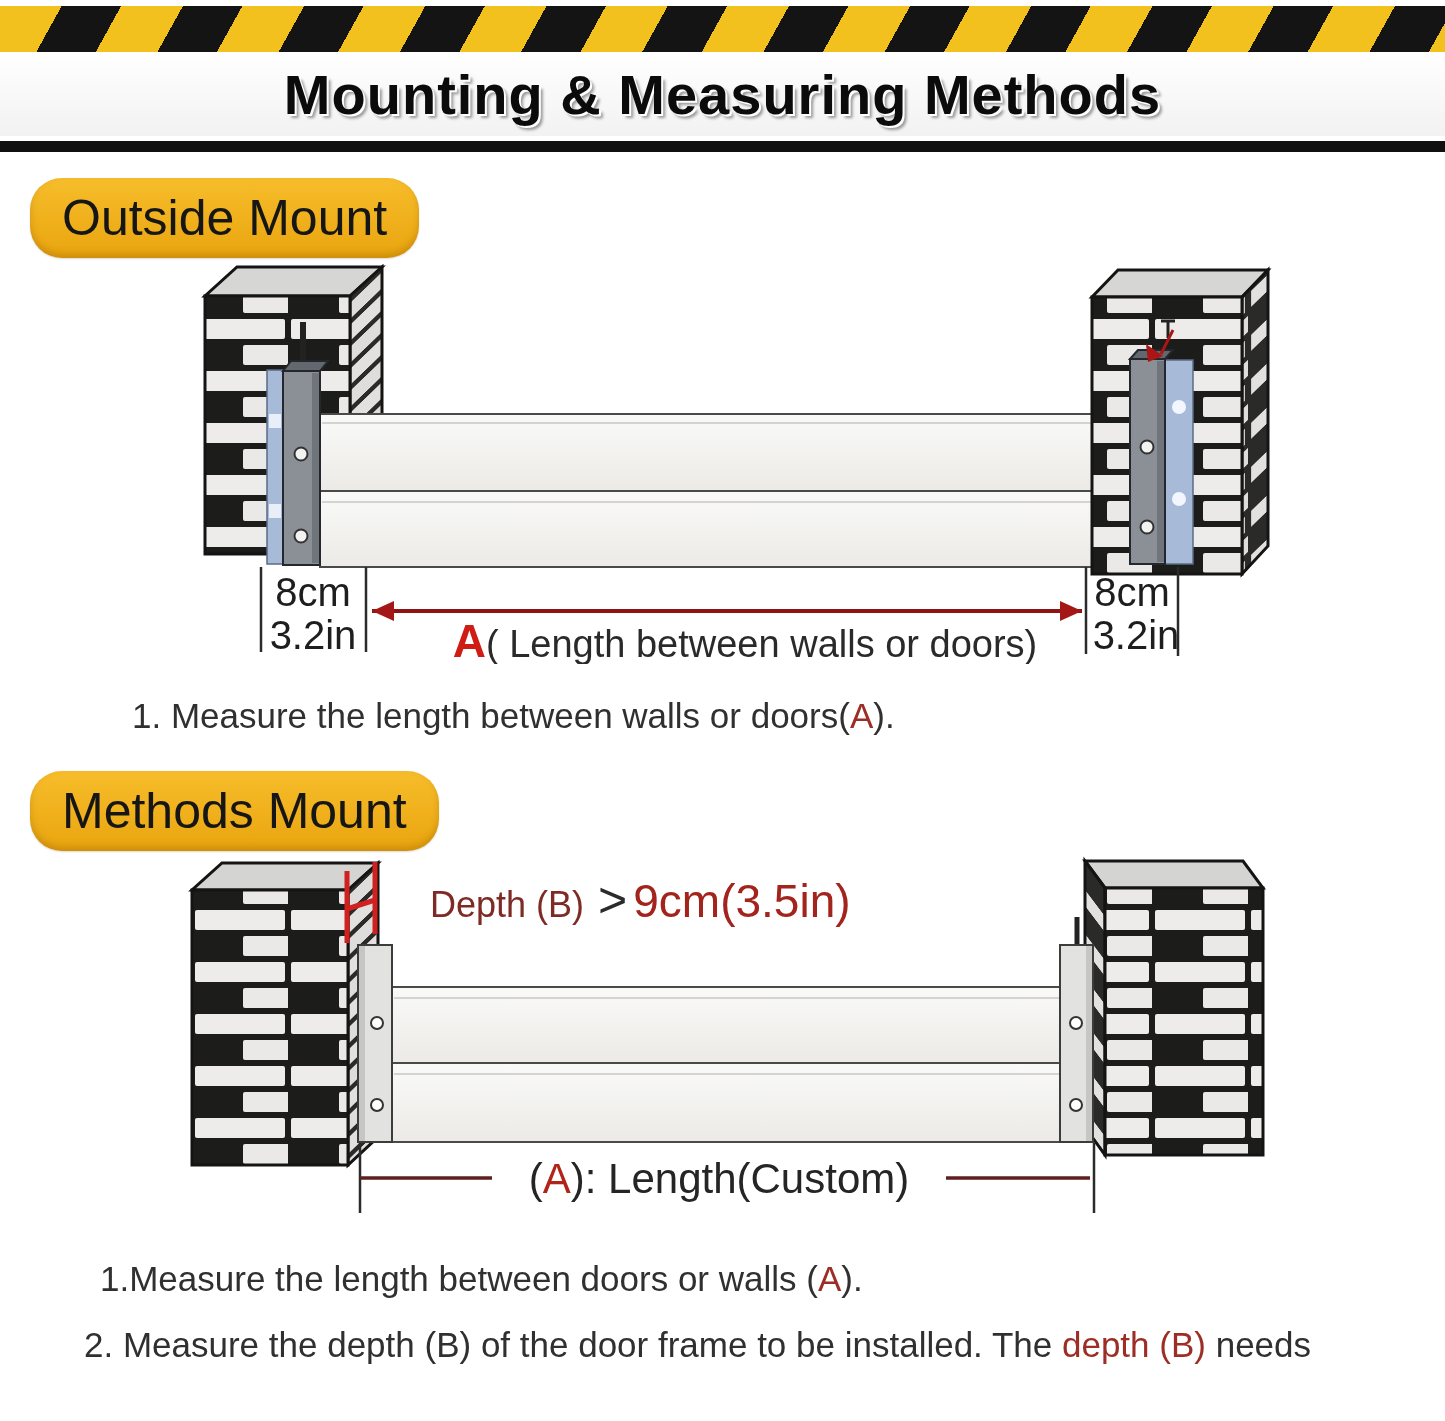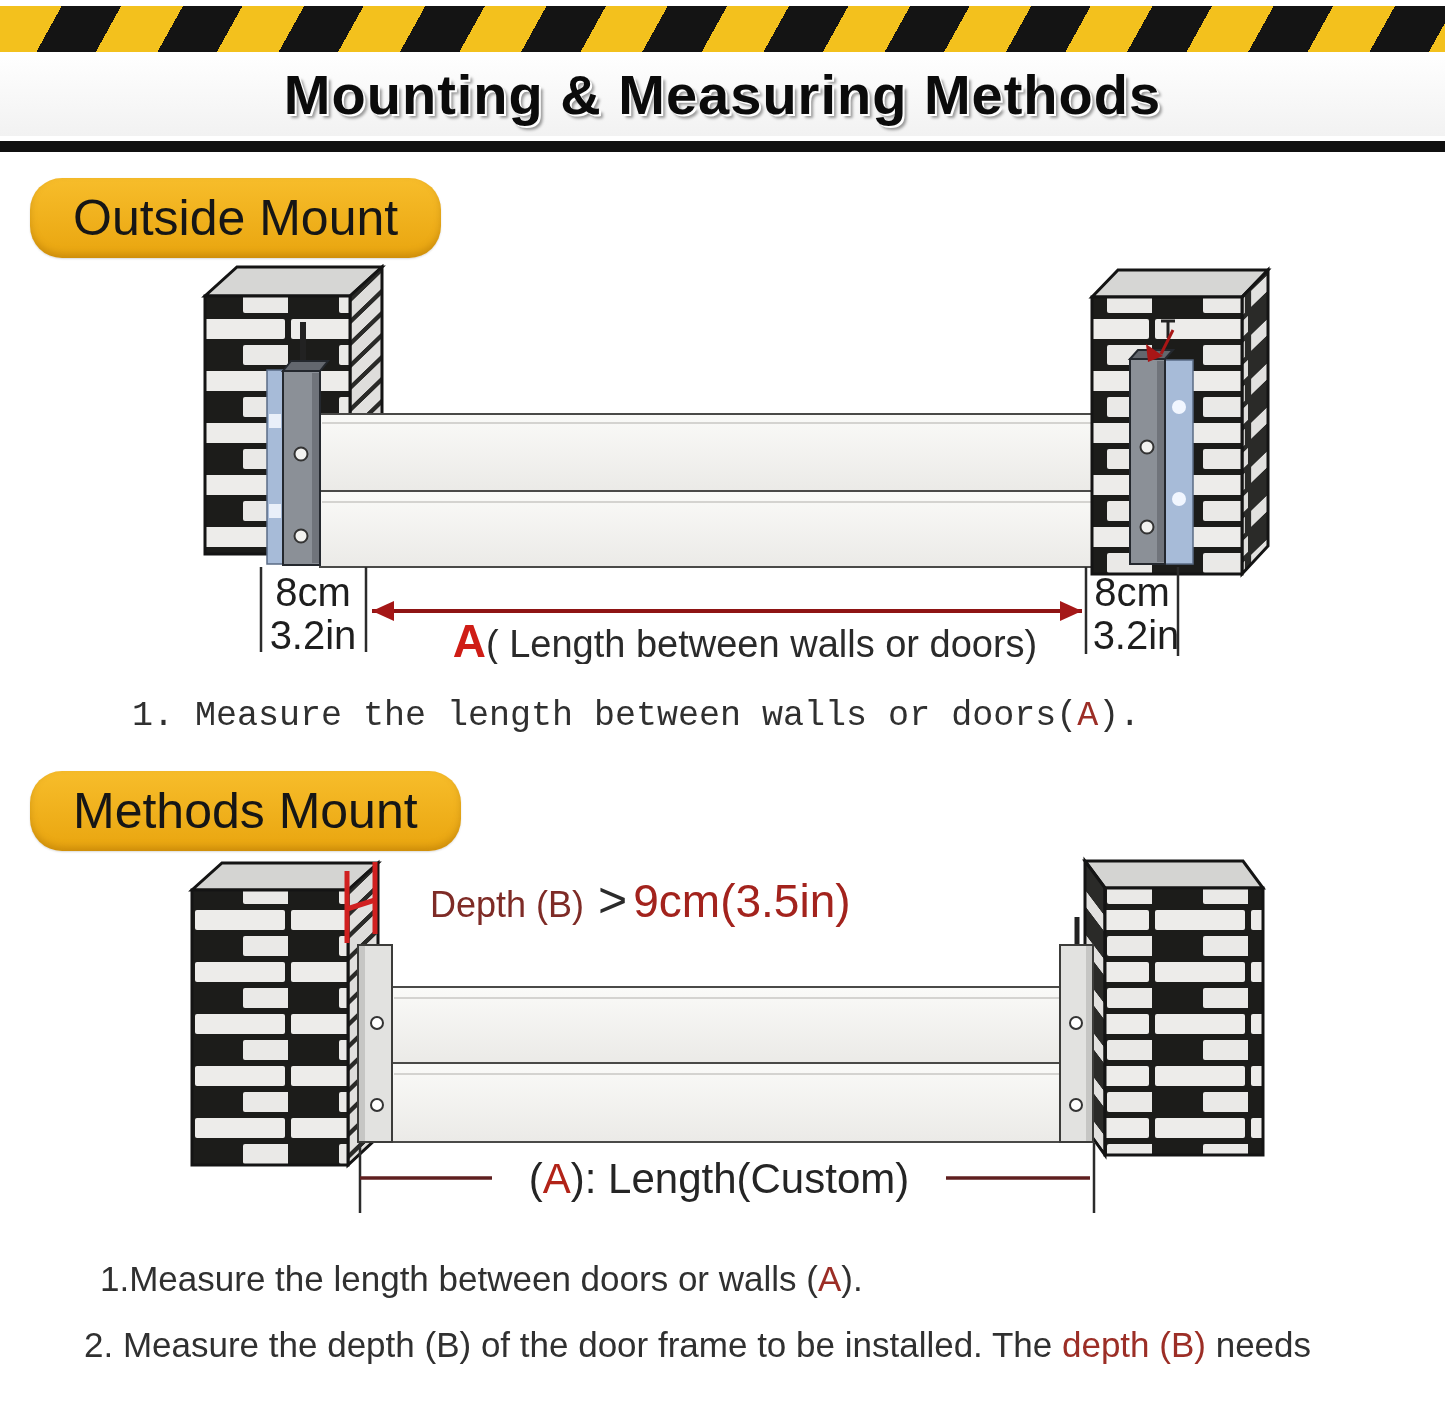--- a/index.html
+++ b/index.html
@@ -13,30 +13,30 @@
     background:repeating-linear-gradient(119deg,#f3c11d 0 54px,#141414 54px 106px);}
   .title-band{position:absolute;top:52px;left:0;right:0;height:84px;
     background:linear-gradient(#ffffff,#f2f2f2);
     display:flex;align-items:center;justify-content:center;}
   .banner-title{font-size:56px;font-weight:bold;color:#0b0b0b;letter-spacing:1px;
     text-shadow:2px 2px 0 #ffffff,4px 4px 3px rgba(0,0,0,0.38);}
   .banner-bar{position:absolute;top:141px;left:0;right:0;height:11px;background:#101010;}
   
   .section-label{display:inline-block;margin:26px 0 0 30px;
     background:linear-gradient(#f7bd2b,#e9a50f);
-    border-radius:32px;padding:11px 43px;font-size:50px;color:#161616;
+    border-radius:32px;padding:11px 32px;font-size:50px;color:#161616;
     box-shadow:inset 0 -4px 7px rgba(150,95,0,.35), 0 1px 2px rgba(0,0,0,.15);}
   .section-label.inside{margin-top:16px;}
   
   svg{display:block;}
   .diagram1{margin-top:6px;}
   .diagram2{margin-top:4px;}
   
   .instructions{margin:26px 0 0 132px;font-size:35px;color:#303030;line-height:1.5;}
-  .instructions p{margin:0 16px 12px 0;font-family:Liberation Mono, monospace;}
+  .instructions p{margin:0 16px 12px 0;}
   .instructions2{margin:8px 0 0 84px;font-size:35px;color:#303030;line-height:1.5;}
   .instructions2 p{margin:0 16px 14px 0;}
   .dk-red{color:#9c2e26;}
 </style>
 </head>
 <body>
 
 
 
 

